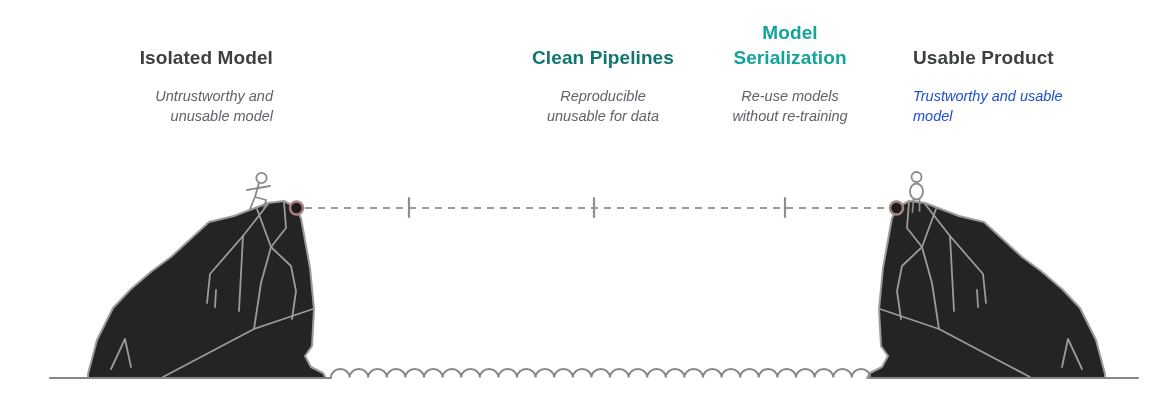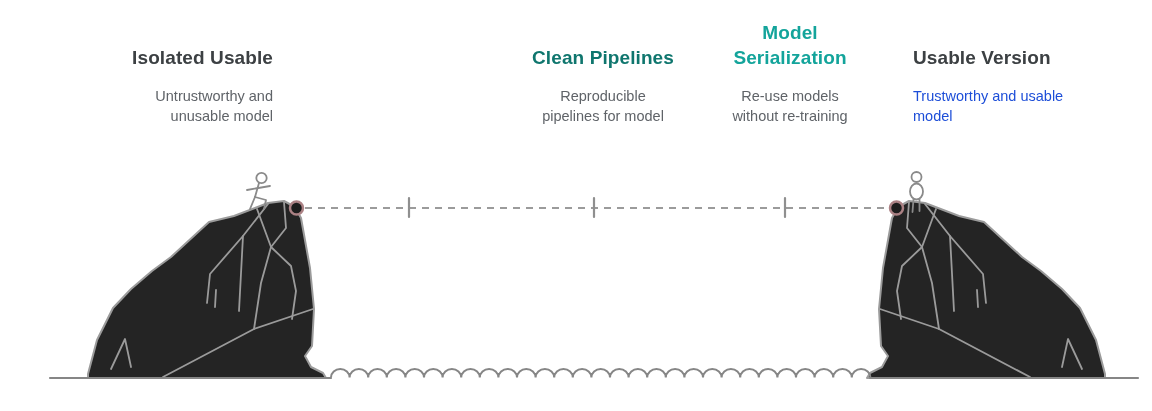--- a/index.html
+++ b/index.html
@@ -20,53 +20,54 @@
     flex-direction:column;
     justify-content:flex-end;
     white-space:pre-line;
     letter-spacing:.1px;
   }
   .stage-sub{
     margin-top:16px;
     font-size:14.5px;
     line-height:20px;
     white-space:pre-line;
+    font-style:italic;
   }
   .align-right{text-align:right;}
   .align-center{text-align:center;}
   .align-left{text-align:left;}
   svg.scene{position:absolute;left:0;top:0;}
 </style>
 </head>
 <body>
 
 <div class="canvas">
 
   <div class="stage-col align-right" style="left:103px;width:170px;">
-    <div class="stage-title align-right" style="align-items: flex-end; color: rgb(60, 64, 67);">Isolated Usable</div>
+    <div class="stage-title align-right" style="align-items: flex-end; color: rgb(60, 64, 67);">Isolated Model</div>
     <div class="stage-sub" style="color: rgb(95, 99, 104);">Untrustworthy and
 unusable model</div>
   </div>
 
 
   <div class="stage-col align-center" style="left:518px;width:170px;">
     <div class="stage-title" style="align-items: center; color: #0f766e;">Clean Pipelines</div>
     <div class="stage-sub" style="color: rgb(95, 99, 104);">Reproducible
-pipelines for model</div>
+unusable for data</div>
   </div>
 
   <div class="stage-col align-center" style="left:705px;width:170px;">
     <div class="stage-title" style="align-items: center; color: rgb(19, 164, 155);">Model
 Serialization</div>
     <div class="stage-sub" style="color: rgb(95, 99, 104);">Re-use models
 without re-training</div>
   </div>
 
   <div class="stage-col align-left" style="left:913px;width:185px;">
-    <div class="stage-title" style="align-items: flex-start; color: rgb(60, 64, 67);">Usable Version</div>
+    <div class="stage-title" style="align-items: flex-start; color: rgb(60, 64, 67);">Usable Product</div>
     <div class="stage-sub" style="color: #1d4ed8;">Trustworthy and usable
 model</div>
   </div>
 
   <svg class="scene" width="1152" height="411" viewBox="0 0 1152 411">
 
     <defs>
       <g id="cliff-shape" stroke="#9b9b9b" stroke-linejoin="round" stroke-linecap="round">
         <path fill="#242424" stroke-width="2" d="M88,374 L97,340 L113,308 L131,289 L152,271 L171,257 L209,222 L234,216
                  L268,203 L284,201 L295,207 L301,218 L310,268 L314,309 L312,346

